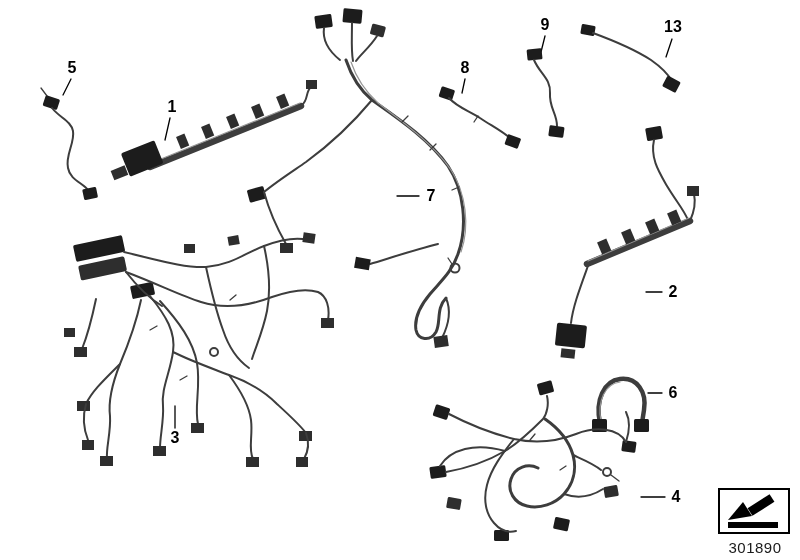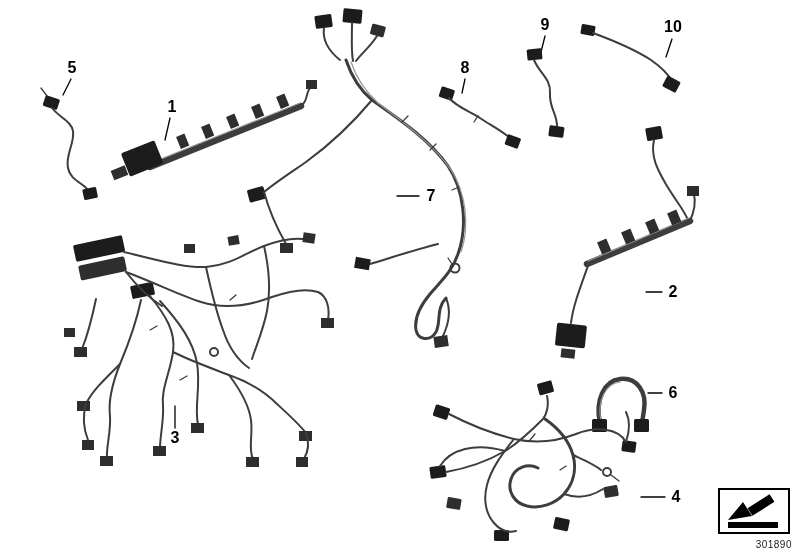--- a/index.html
+++ b/index.html
@@ -19,22 +19,22 @@
     .conn2{fill:#2e2e2e;}
     .eyelet{fill:none;stroke:#3d3d3d;stroke-width:2;}
     .leader{stroke:#000000;stroke-width:1.3;stroke-linecap:round;}
     
     .callout{
       position:absolute;transform:translate(-50%,-50%);
       font-weight:bold;font-size:16px;color:#000;line-height:1;cursor:pointer;
       user-select:none;
     }
     .diagram-number{
-      position:absolute;left:718px;top:539px;width:74px;text-align:right;
-      font-size:10px;color:#1a1a1a;letter-spacing:.5px;
+      position:absolute;left:718px;top:539px;width:74px;text-align:center;
+      font-size:15px;color:#1a1a1a;letter-spacing:.5px;
     }
     .logo-box{
       position:absolute;left:718px;top:488px;width:72px;height:46px;
       border:2px solid #000;background:#fff;box-sizing:border-box;
     }
   </style>
 </head>
 <body>
 
 <div class="stage">
@@ -200,21 +200,21 @@
 
   <div class="callout" style="left:172px;top:107px">1</div>
   <div class="callout" style="left:673px;top:292px">2</div>
   <div class="callout" style="left:175px;top:438px">3</div>
   <div class="callout" style="left:676px;top:497px">4</div>
   <div class="callout" style="left:72px;top:68px">5</div>
   <div class="callout" style="left:673px;top:393px">6</div>
   <div class="callout" style="left:431px;top:196px">7</div>
   <div class="callout" style="left:465px;top:68px">8</div>
   <div class="callout" style="left:545px;top:25px">9</div>
-  <div class="callout" style="left:673px;top:27px">10</div>
+  <div class="callout" style="left:673px;top:27px">13</div>
 
   <div class="logo-box">
     <svg width="68" height="42" viewBox="0 0 68 42">
       <line x1="52" y1="8" x2="30" y2="22" stroke="#000" stroke-width="9"></line>
       <polygon points="8,30 32,26 23,12" fill="#000"></polygon>
       <rect x="8" y="32" width="50" height="6" fill="#000"></rect>
     </svg>
   </div>
   <div class="diagram-number">301890</div>
 

